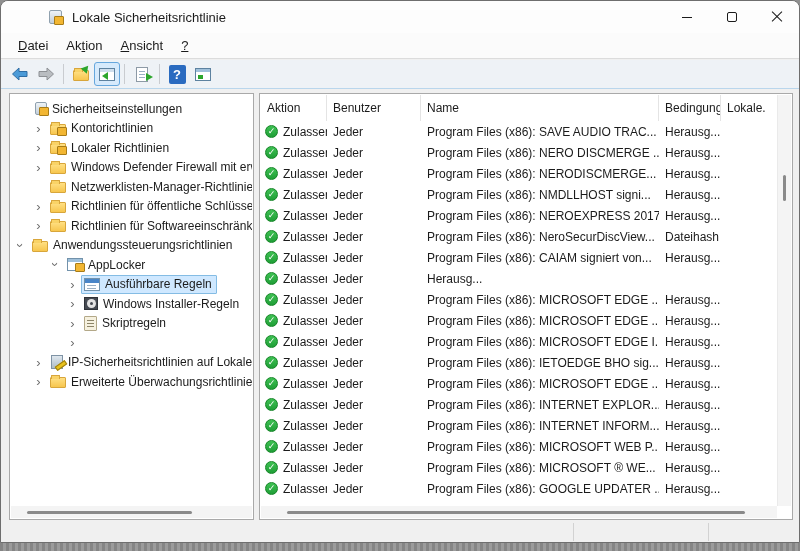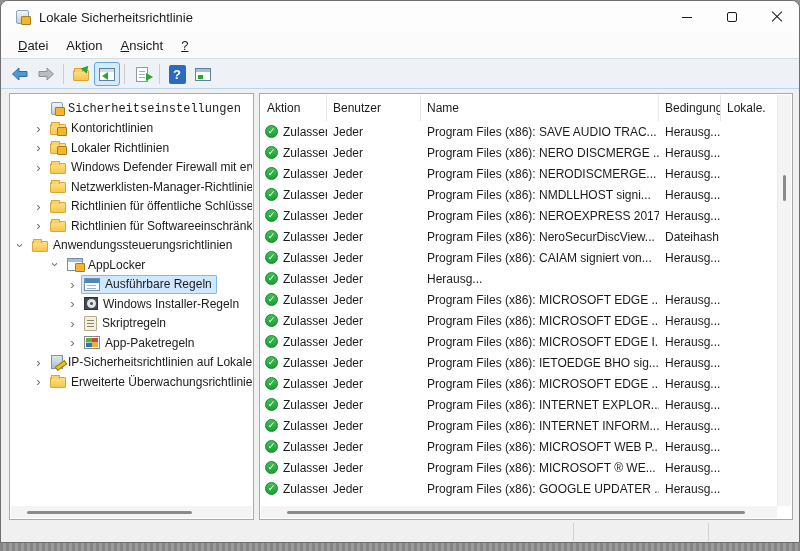--- a/index.html
+++ b/index.html
@@ -3,21 +3,21 @@
 <meta charset="utf-8">
 <style>
   html,body{margin:0;padding:0;width:800px;height:551px;overflow:hidden;
     font-family:"Liberation Sans","DejaVu Sans",sans-serif;background:#8f8f8f;}
   *{box-sizing:border-box;}
   #win{position:absolute;left:0;top:0;width:800px;height:543px;background:#f0f0f0;
     border:1px solid #6e6e6e;border-radius:8px 8px 0 0;overflow:hidden;}
   #bottom-strip{position:absolute;left:0;top:543px;width:800px;height:8px;
     background:repeating-linear-gradient(90deg,#858585 0 3px,#9b9b9b 3px 6px);}
   
-  #titlebar{position:absolute;left:0;top:0;right:0;height:32px;background:#fdfdfd;display:flex;align-items:center;}
+  #titlebar{position:absolute;left:0;top:0;right:0;height:32px;background:#fdfdfd;display:flex;align-items:center;padding-left:33px;}
   #title-icon{position:relative;width:13px;height:14px;margin:0 10px 0 15px;
     background:linear-gradient(180deg,#eef3f7,#c3cfd9);border:1px solid #8fa0ae;border-radius:2px;flex:none;}
   .has-lock::after{content:"";position:absolute;right:-3px;bottom:-2px;width:8px;height:7px;
     background:#f2b632;border:1px solid #a87c17;border-radius:1px;}
   #title-text{font-size:13px;color:#1b1b1b;}
   #win-controls{position:absolute;right:0;top:0;height:32px;display:flex;}
   .ctl{width:45px;height:32px;display:flex;align-items:center;justify-content:center;}
   .min-glyph{width:10px;height:1px;background:#1b1b1b;}
   .max-glyph{width:10px;height:10px;border:1px solid #1b1b1b;border-radius:2px;}
   .close-glyph{position:relative;width:12px;height:12px;}
@@ -176,21 +176,21 @@
     </span>
     <span class="tb">
       <span class="w-glyph blue-hd">
           <span class="grn-sq"></span>
         </span>
     </span>
   </div>
 
   <div id="pane-left" class="pane">
     <div id="console-tree">
-        <div class="tree-row" style="padding-left: 18px; font-family: Liberation Mono, monospace;">
+        <div class="tree-row" style="padding-left: 2px;">
     <span class="expander"></span>
     <span class="selwrap">
       <span class="ic ic-security has-lock"></span>
       <span class="tlabel">Sicherheitseinstellungen</span>
     </span>
   </div>
         <div class="tree-row" style="padding-left: 19px;">
     <span class="expander">›</span>
     <span class="selwrap">
       <span class="ic ic-folder-lock"></span>
@@ -262,24 +262,20 @@
   </div>
         <div class="tree-row" style="padding-left: 53px;">
     <span class="expander">›</span>
     <span class="selwrap">
       <span class="ic ic-script-rules"></span>
       <span class="tlabel">Skriptregeln</span>
     </span>
   </div>
         <div class="tree-row" style="padding-left: 53px;">
     <span class="expander">›</span>
-    <span class="selwrap">
-      <span class="ic ic-appx-rules"></span>
-      <span class="tlabel">App-Paketregeln</span>
-    </span>
   </div>
         <div class="tree-row" style="padding-left: 19px;">
     <span class="expander">›</span>
     <span class="selwrap">
       <span class="ic ic-ipsec"></span>
       <span class="tlabel">IP-Sicherheitsrichtlinien auf Lokaler C</span>
     </span>
   </div>
         <div class="tree-row" style="padding-left: 19px;">
     <span class="expander">›</span>

